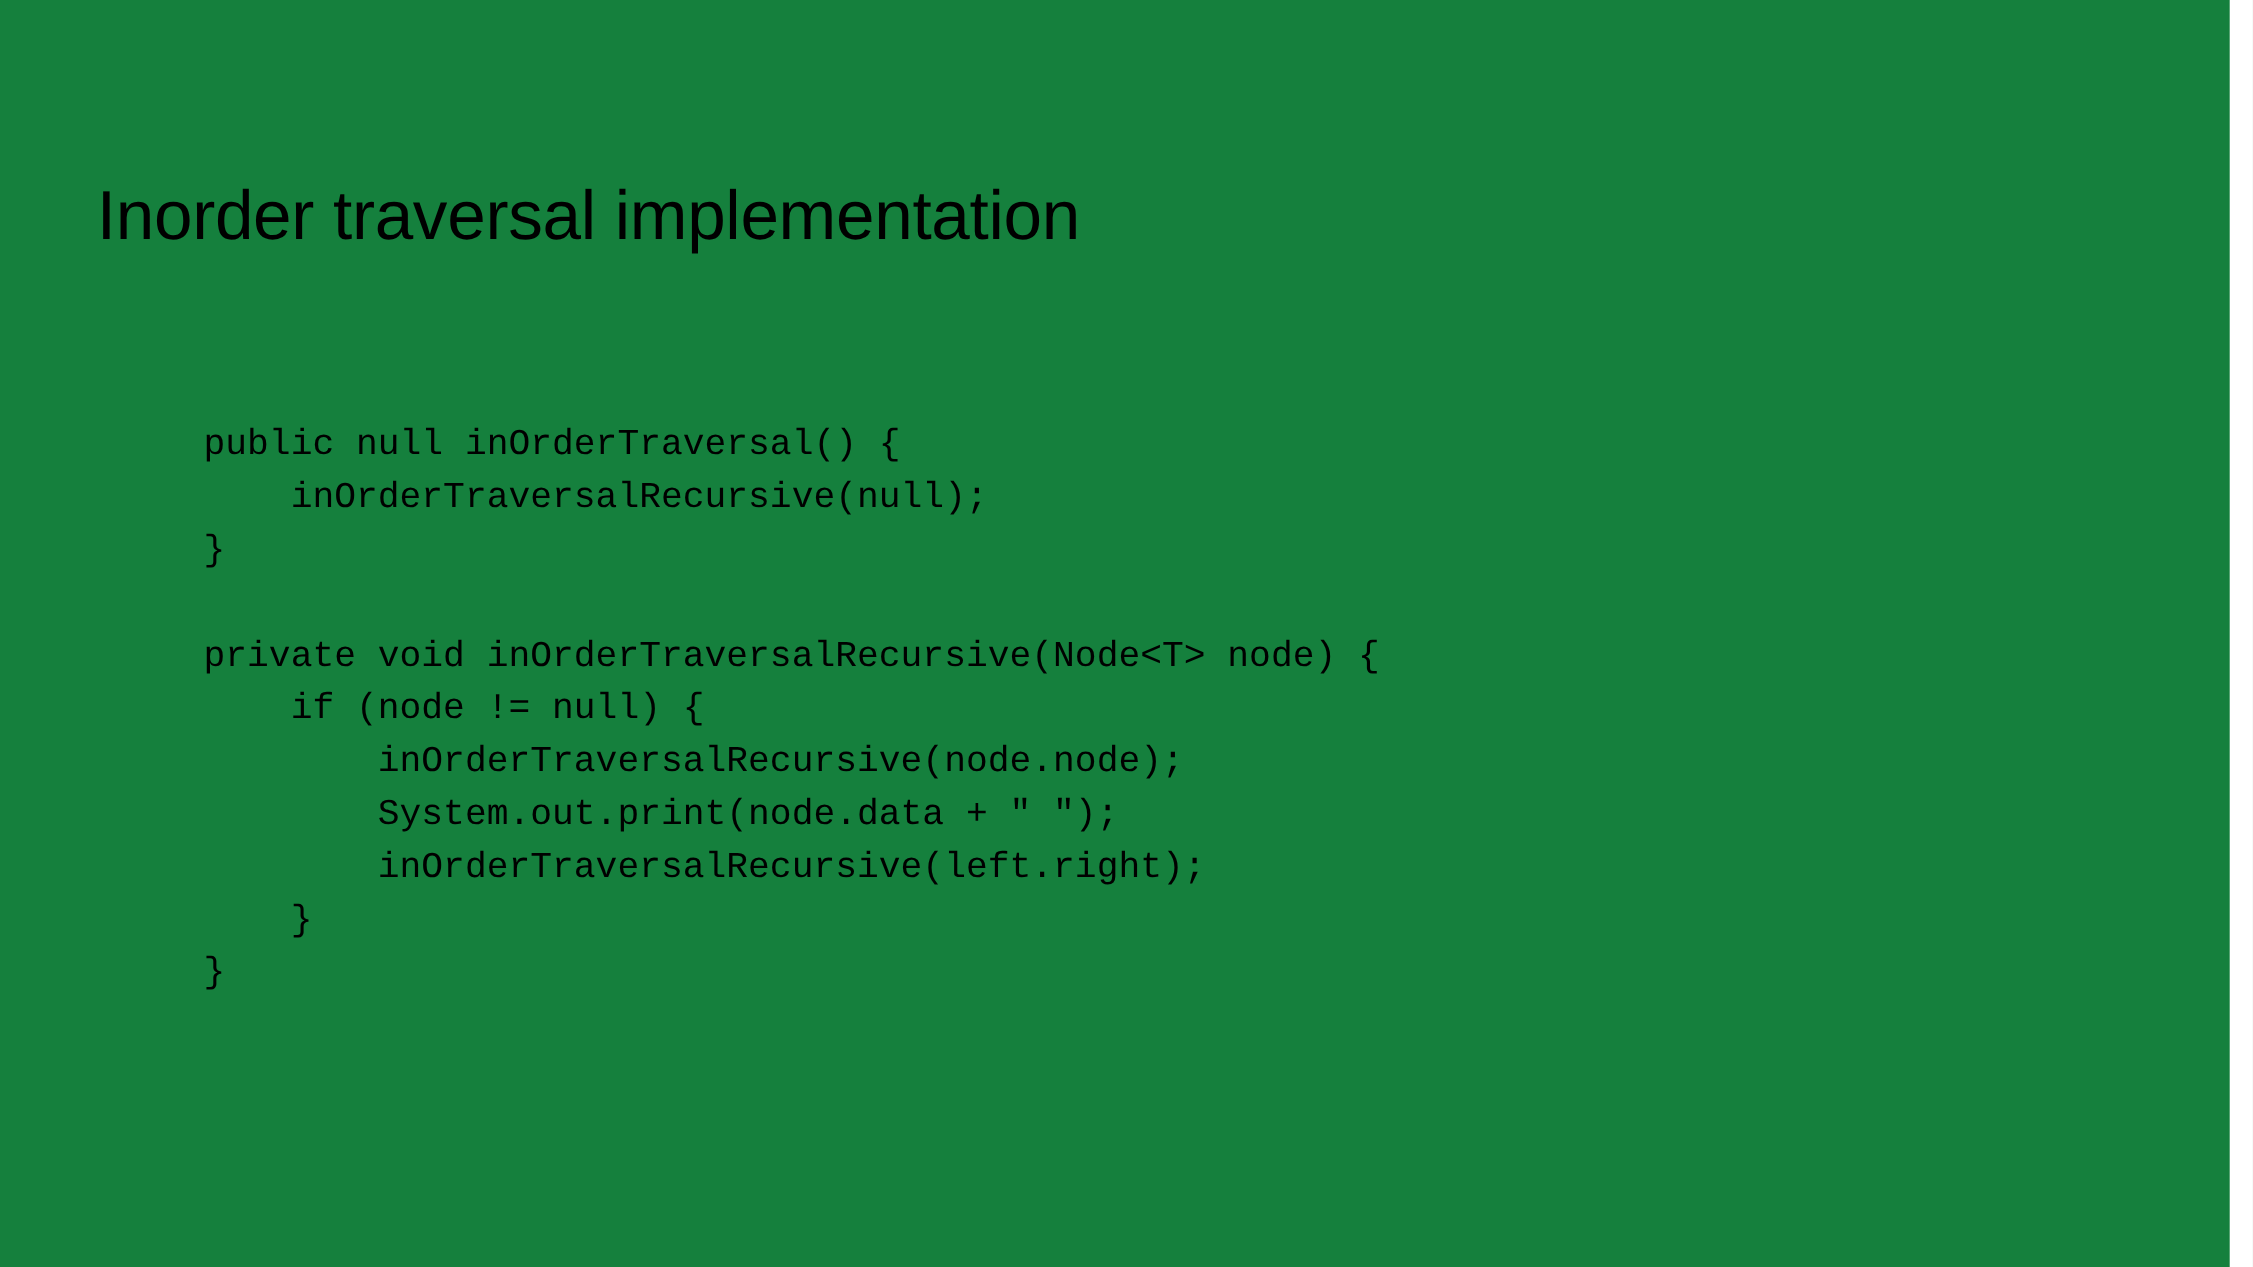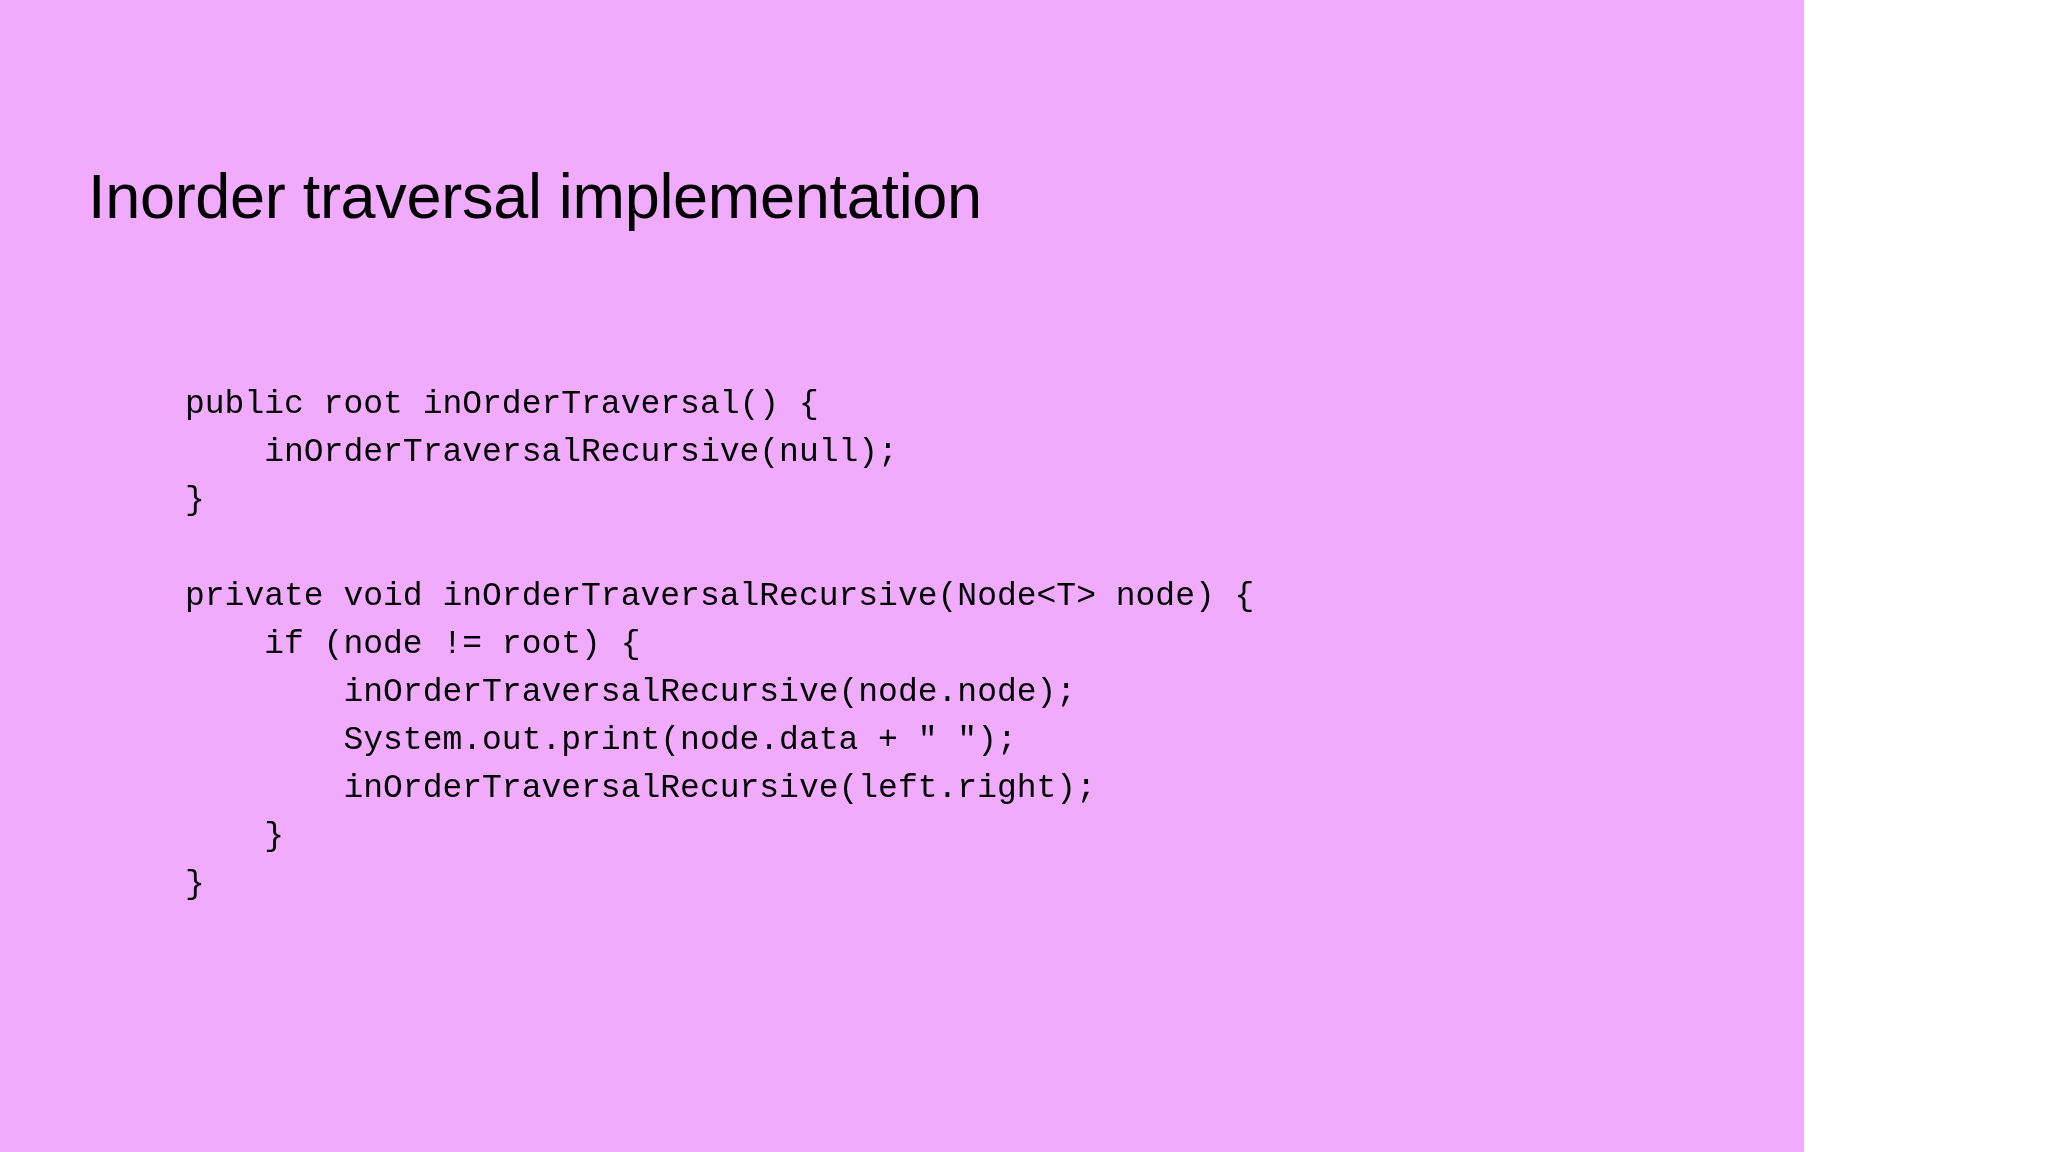--- a/index.html
+++ b/index.html
@@ -2,23 +2,23 @@
 <html><head>
 <meta charset="utf-8">
 <style>
   html, body {
     margin: 0;
     padding: 0;
     background: #ffffff;
   }
   .slide {
     position: relative;
-    width: 1804px;
+    width: 2027px;
     height: 1152px;
-    background: #f0abfc;
+    background: #15803d;
     overflow: hidden;
     font-family: "Liberation Sans", sans-serif;
   }
   .slide-title {
     position: absolute;
     left: 88px;
     top: 118px;
     font-family: "Liberation Sans", sans-serif;
     font-size: 63px;
     font-weight: 400;
@@ -46,25 +46,25 @@
     height: 48px;
   }
 </style>
 </head>
 <body>
 
 <div class="slide">
 
   <h1 class="slide-title">Inorder traversal implementation</h1>
 
-  <pre class="code-block"><span class="code-line">public root inOrderTraversal() {</span>
+  <pre class="code-block"><span class="code-line">public null inOrderTraversal() {</span>
 <span class="code-line">    inOrderTraversalRecursive(null);</span>
 <span class="code-line">}</span>
 <span class="code-line blank"></span>
 <span class="code-line">private void inOrderTraversalRecursive(Node&lt;T&gt; node) {</span>
-<span class="code-line">    if (node != root) {</span>
+<span class="code-line">    if (node != null) {</span>
 <span class="code-line">        inOrderTraversalRecursive(node.node);</span>
 <span class="code-line">        System.out.print(node.data + " ");</span>
 <span class="code-line">        inOrderTraversalRecursive(left.right);</span>
 <span class="code-line">    }</span>
 <span class="code-line">}</span></pre>
 
 </div>
 
 </body></html>

